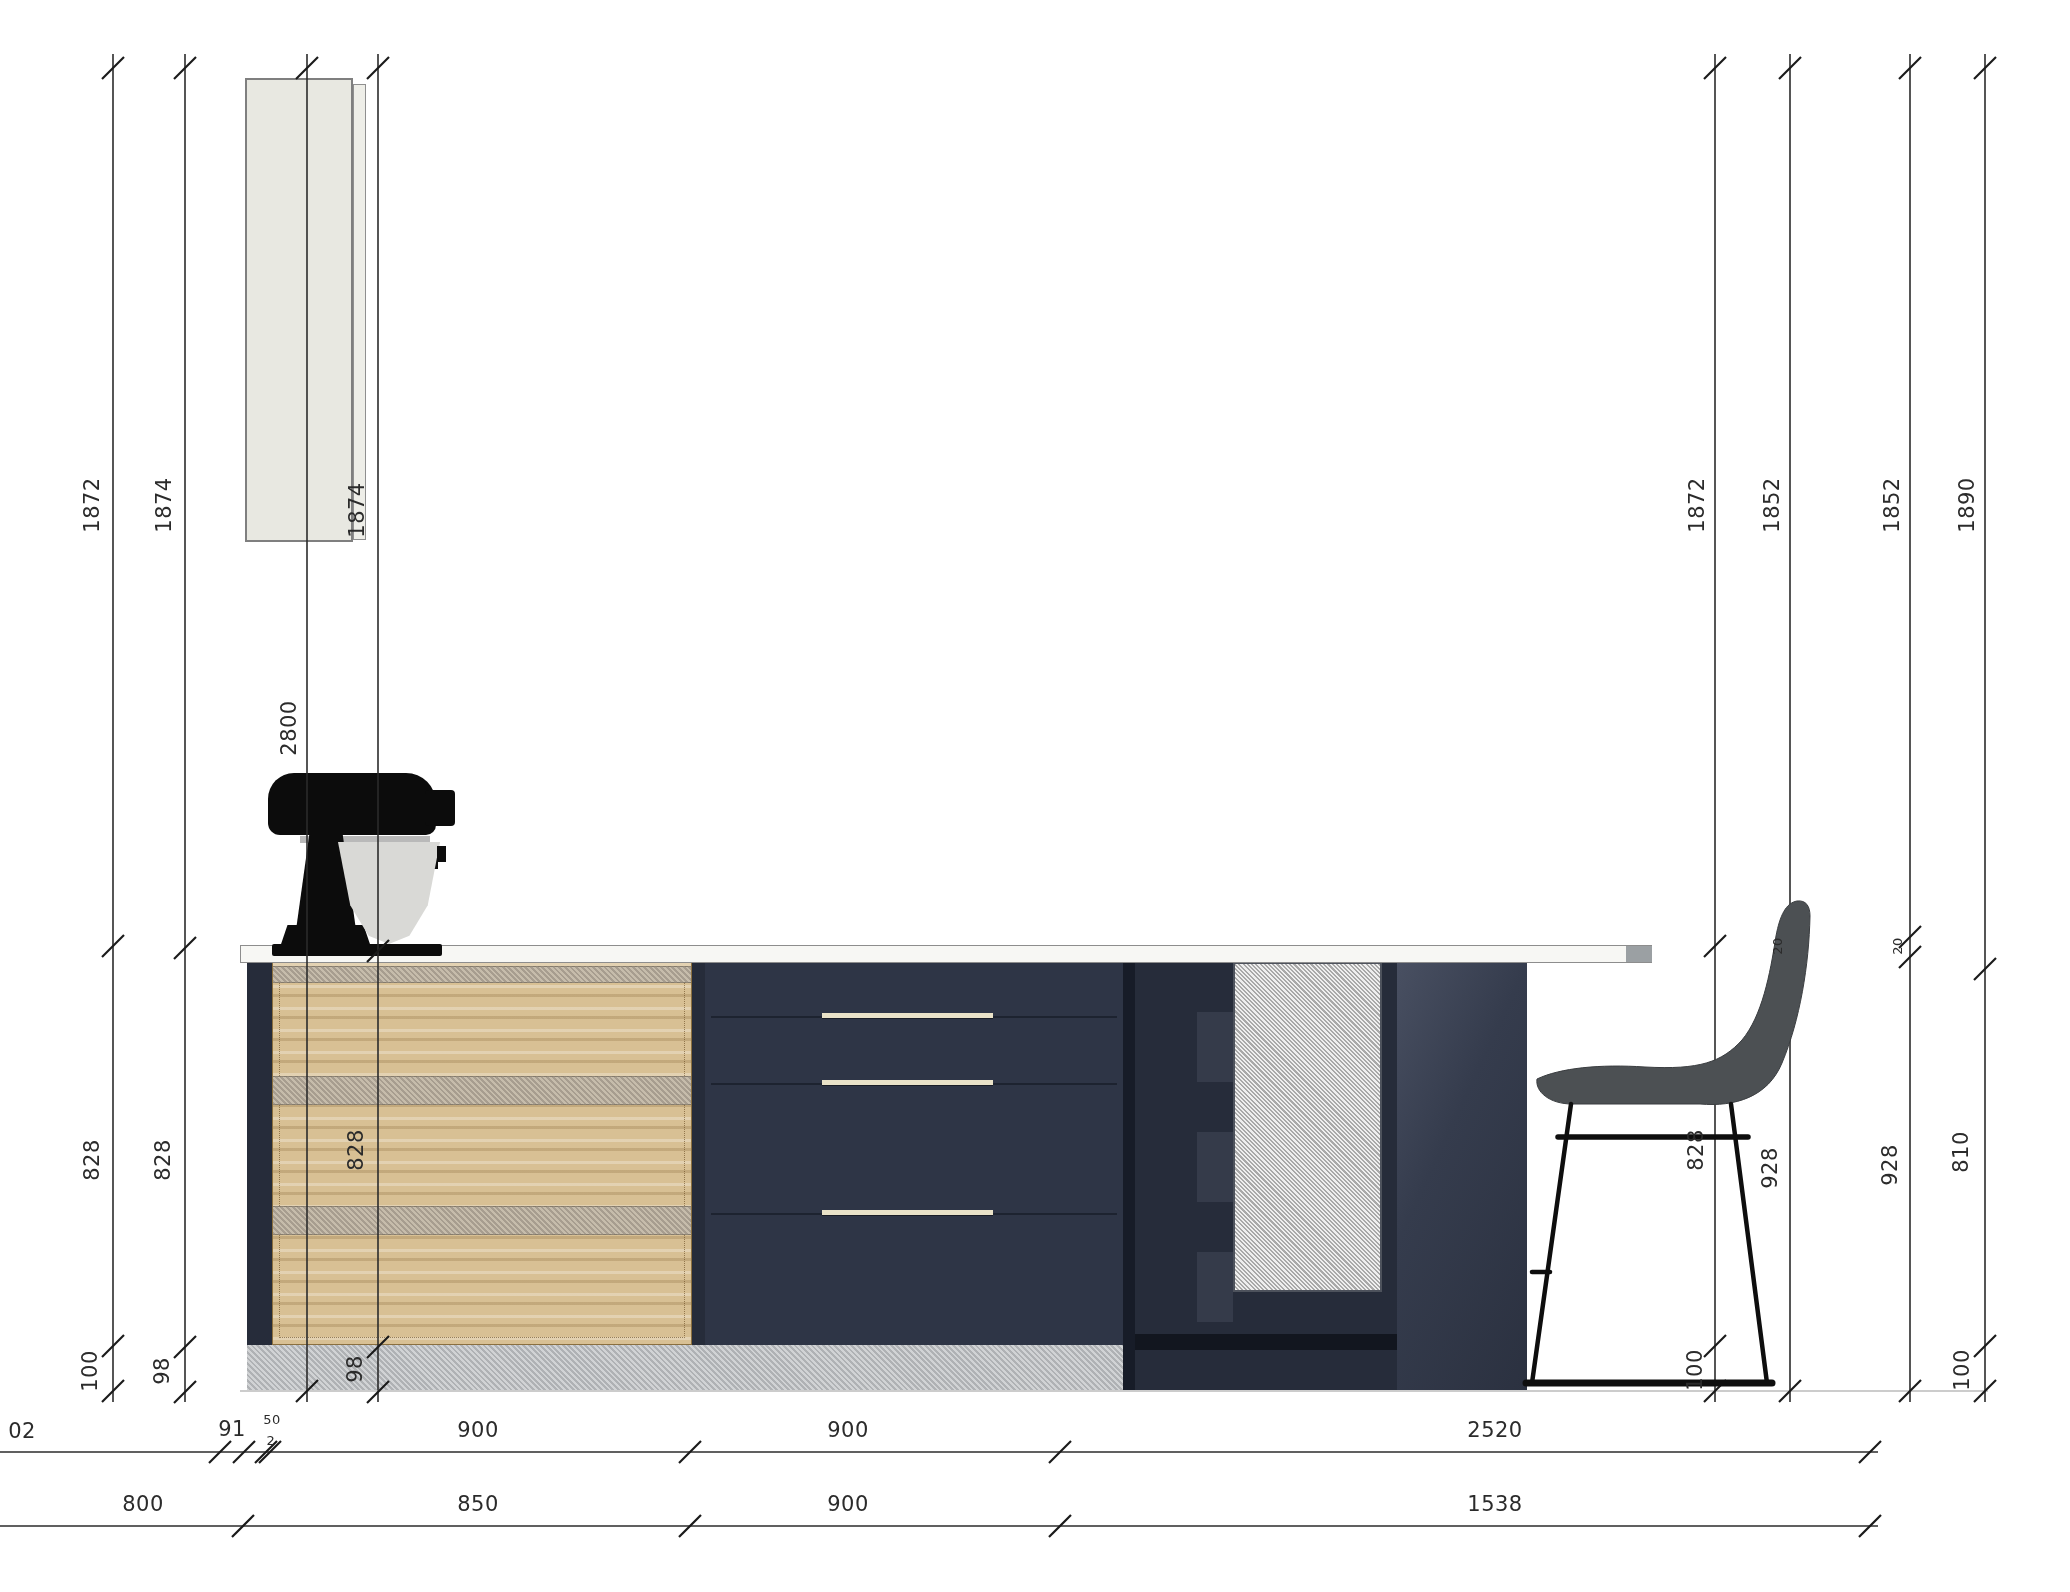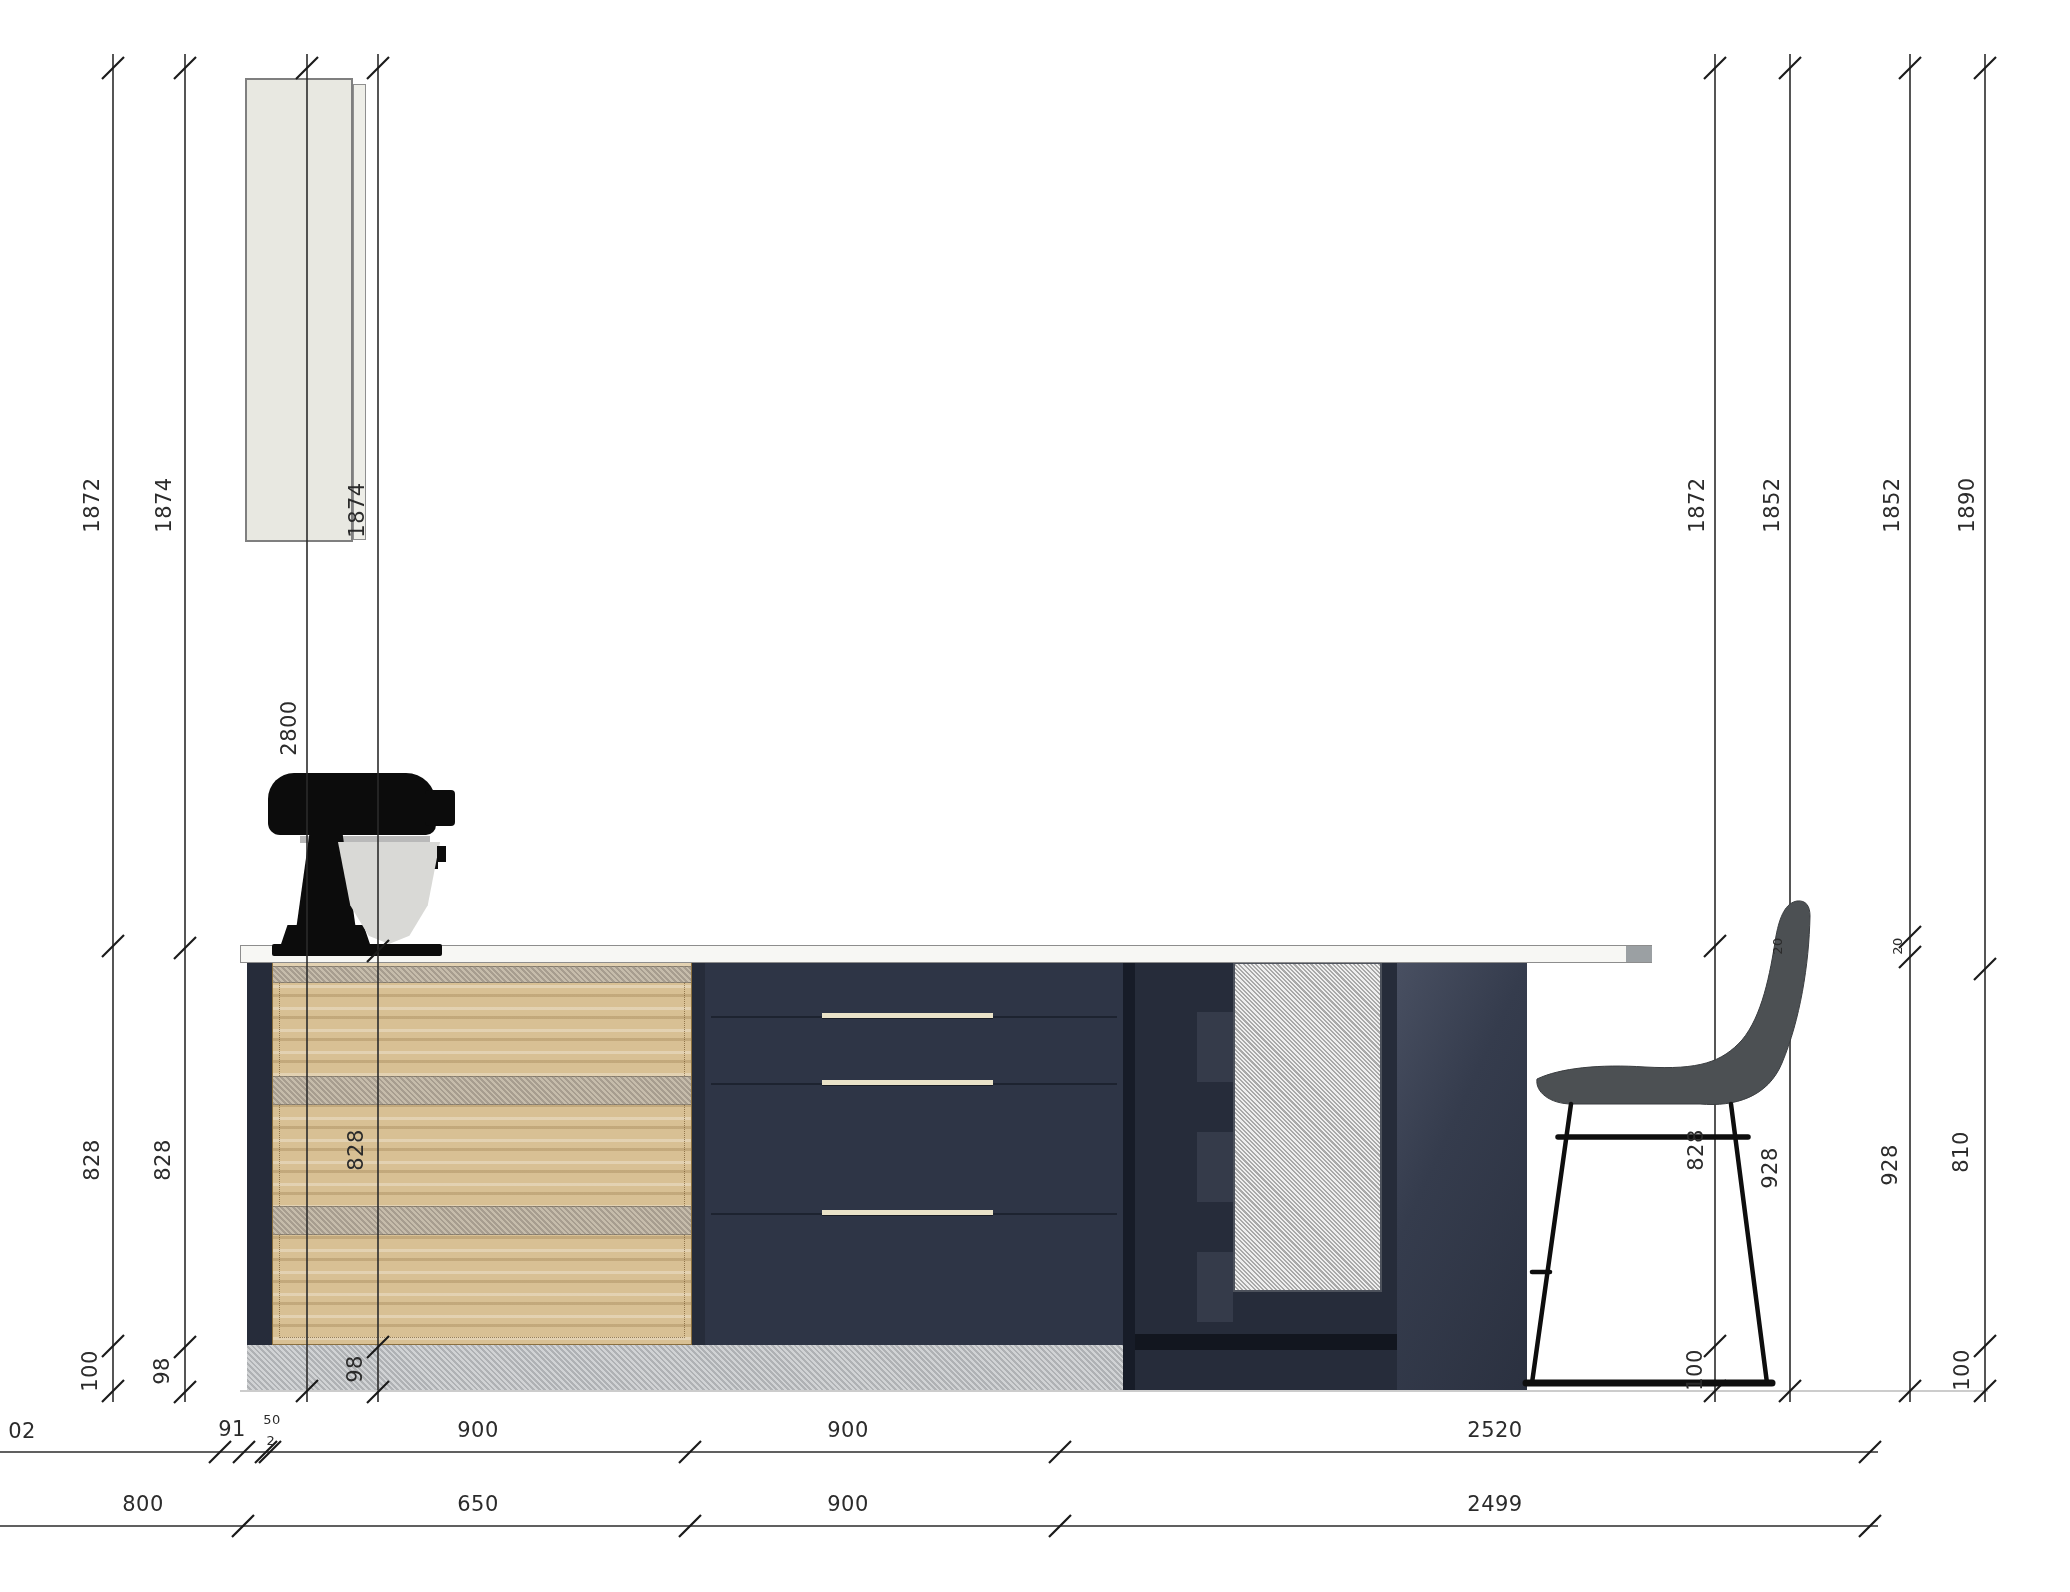--- a/index.html
+++ b/index.html
@@ -196,17 +196,17 @@
 
   <div class="dl" style="left:22px;top:1431px">02</div>
   <div class="dl" style="left:232px;top:1429px">91</div>
   <div class="dl s" style="left:272px;top:1419px">50</div>
   <div class="dl s" style="left:271px;top:1440px">2</div>
   <div class="dl" style="left:478px;top:1430px">900</div>
   <div class="dl" style="left:848px;top:1430px">900</div>
   <div class="dl" style="left:1495px;top:1430px">2520</div>
 
   <div class="dl" style="left:143px;top:1504px">800</div>
-  <div class="dl" style="left:478px;top:1504px">650</div>
+  <div class="dl" style="left:478px;top:1504px">850</div>
   <div class="dl" style="left:848px;top:1504px">900</div>
-  <div class="dl" style="left:1495px;top:1504px">2499</div>
+  <div class="dl" style="left:1495px;top:1504px">1538</div>
 
 </div>
 
 </body></html>

